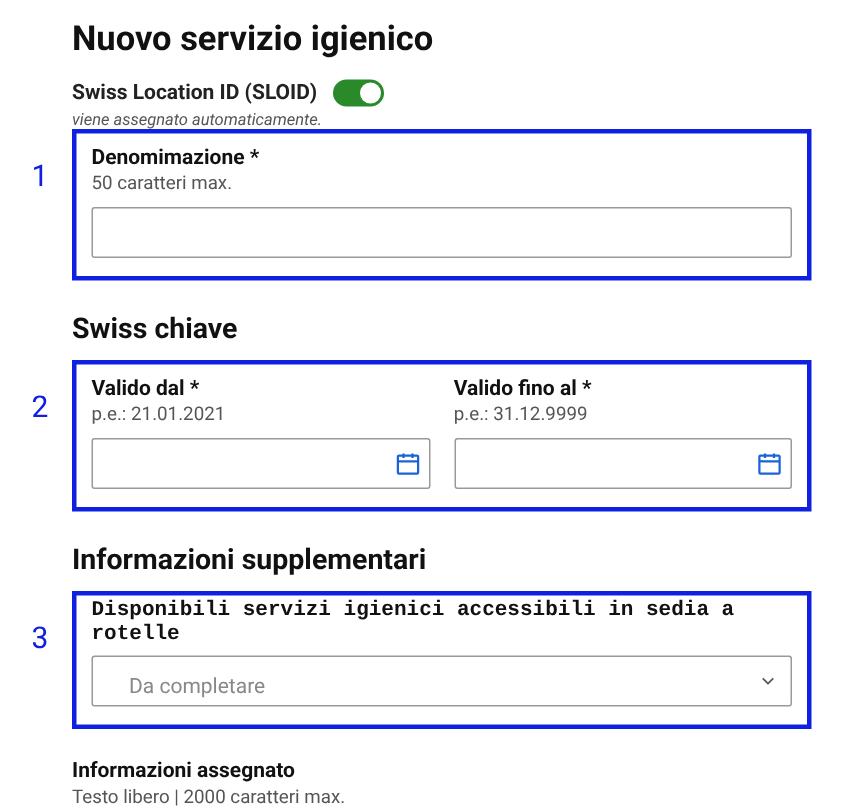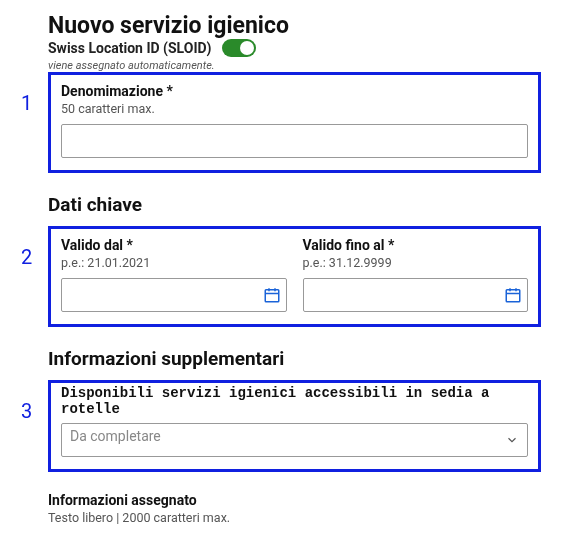--- a/index.html
+++ b/index.html
@@ -11,20 +11,21 @@
   }
   .page {
     padding: 12px 30px 20px 48px;
     position: relative;
     width: 571px;
   }
   h1.title {
     font-size: 23px;
     font-weight: 700;
     color: #111;
+    margin-bottom: 14px;
   }
   .sloid-row {
     display: flex;
     align-items: center;
     gap: 10px;
     margin-bottom: 2px;
     text-align: center;
   }
   .sloid-label {
     font-weight: 700;
@@ -117,27 +118,27 @@
     transform: translateY(-50%);
     width: 18px;
     height: 18px;
     color: #1a63d8;
   }
   .select {
     width: 100%;
     height: 34px;
     border: 1px solid #999;
     border-radius: 2px;
-    padding: 4px 28px 4px 8px;
+    padding: 4px 28px 4px 24px;
     font-size: 14px;
     color: #888;
     background: #fff;
     position: relative;
     display: flex;
-    align-items: flex-start;
+    align-items: flex-end;
     cursor: pointer;
   }
   .select .chev {
     position: absolute;
     right: 8px;
     top: 50%;
     transform: translateY(-50%);
     width: 14px;
     height: 14px;
     color: #555;
@@ -159,21 +160,21 @@
   </div>
   <div class="hint-italic">viene assegnato automaticamente.</div>
 
   <div class="boxed">
     <span class="marker">1</span>
     <div class="field-label">Denomimazione *</div>
     <div class="field-hint">50 caratteri max.</div>
     <input type="text" class="text-input" value="" style="">
   </div>
 
-  <h2 class="section">Dati chiave</h2>
+  <h2 class="section">Swiss chiave</h2>
 
   <div class="boxed">
     <span class="marker">2</span>
     <div class="two-col">
       <div class="col">
         <div class="field-label">Valido dal *</div>
         <div class="field-hint">p.e.: 21.01.2021</div>
         <div class="date-wrap">
           <input type="text" class="date-input" value="" style="">
           <svg class="cal-icon" viewBox="0 0 24 24" fill="none" stroke="currentColor" stroke-width="2">

